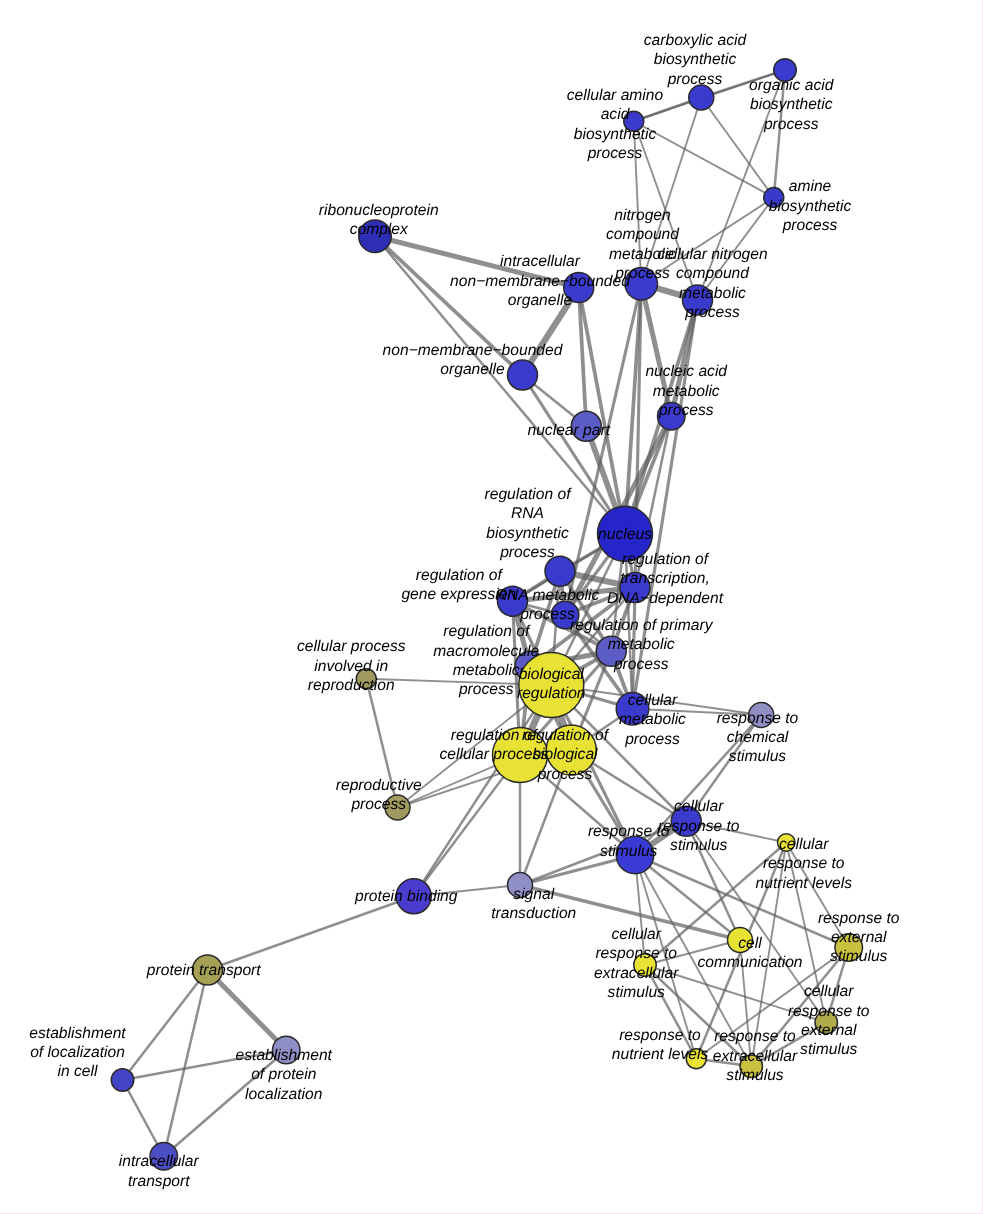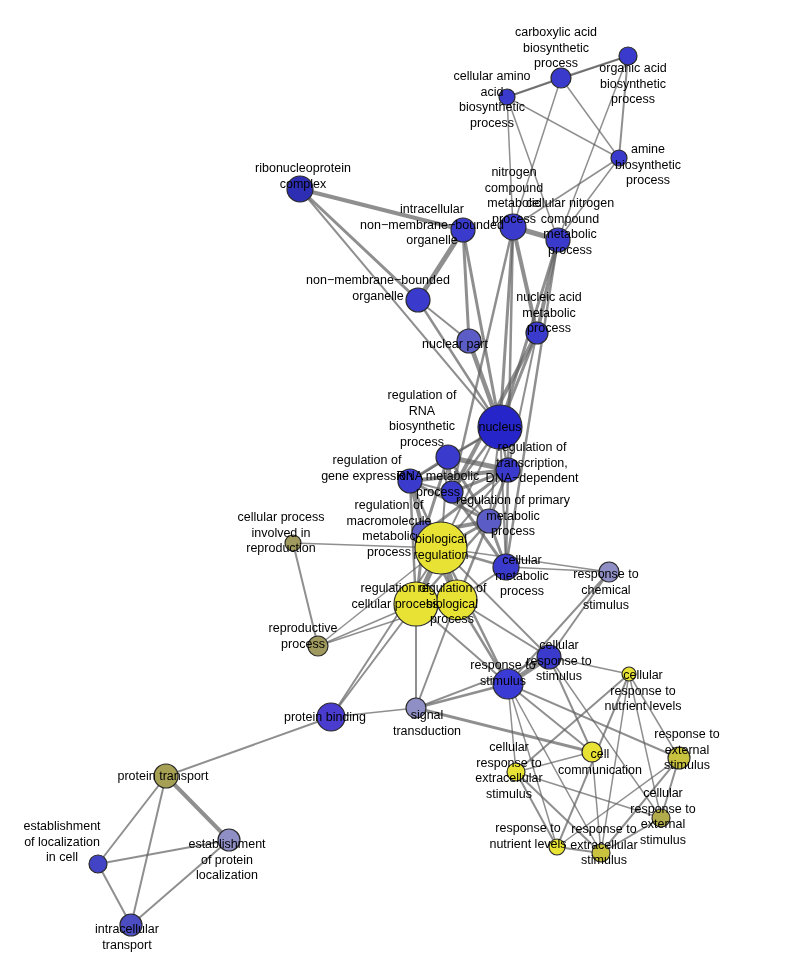--- a/index.html
+++ b/index.html
@@ -1,16 +1,16 @@
 <!DOCTYPE html>
 <html><head>
 <meta charset="utf-8">
 <style>
   html,body{margin:0;padding:0;background:#ffffff;}
-  .stage{position:relative;width:786px;height:971px;background:#f9a8d4;overflow:hidden;}
+  .stage{position:relative;width:786px;height:971px;background:#f9a8d4;overflow:hidden;font-style:italic;}
   svg{display:block;}
   svg text{font-family:"Liberation Sans",sans-serif;fill:#000000;}
 </style>
 </head>
 <body>
 
 <div class="stage">
   <svg xmlns="http://www.w3.org/2000/svg" width="786" height="971" viewBox="0 0 786 971" style="background: rgb(255, 255, 255);">
       <g>
         <line x1="561" y1="78" x2="628" y2="56" stroke="#5f5f5f" stroke-width="2" stroke-opacity="0.7" stroke-linecap="round"></line>

